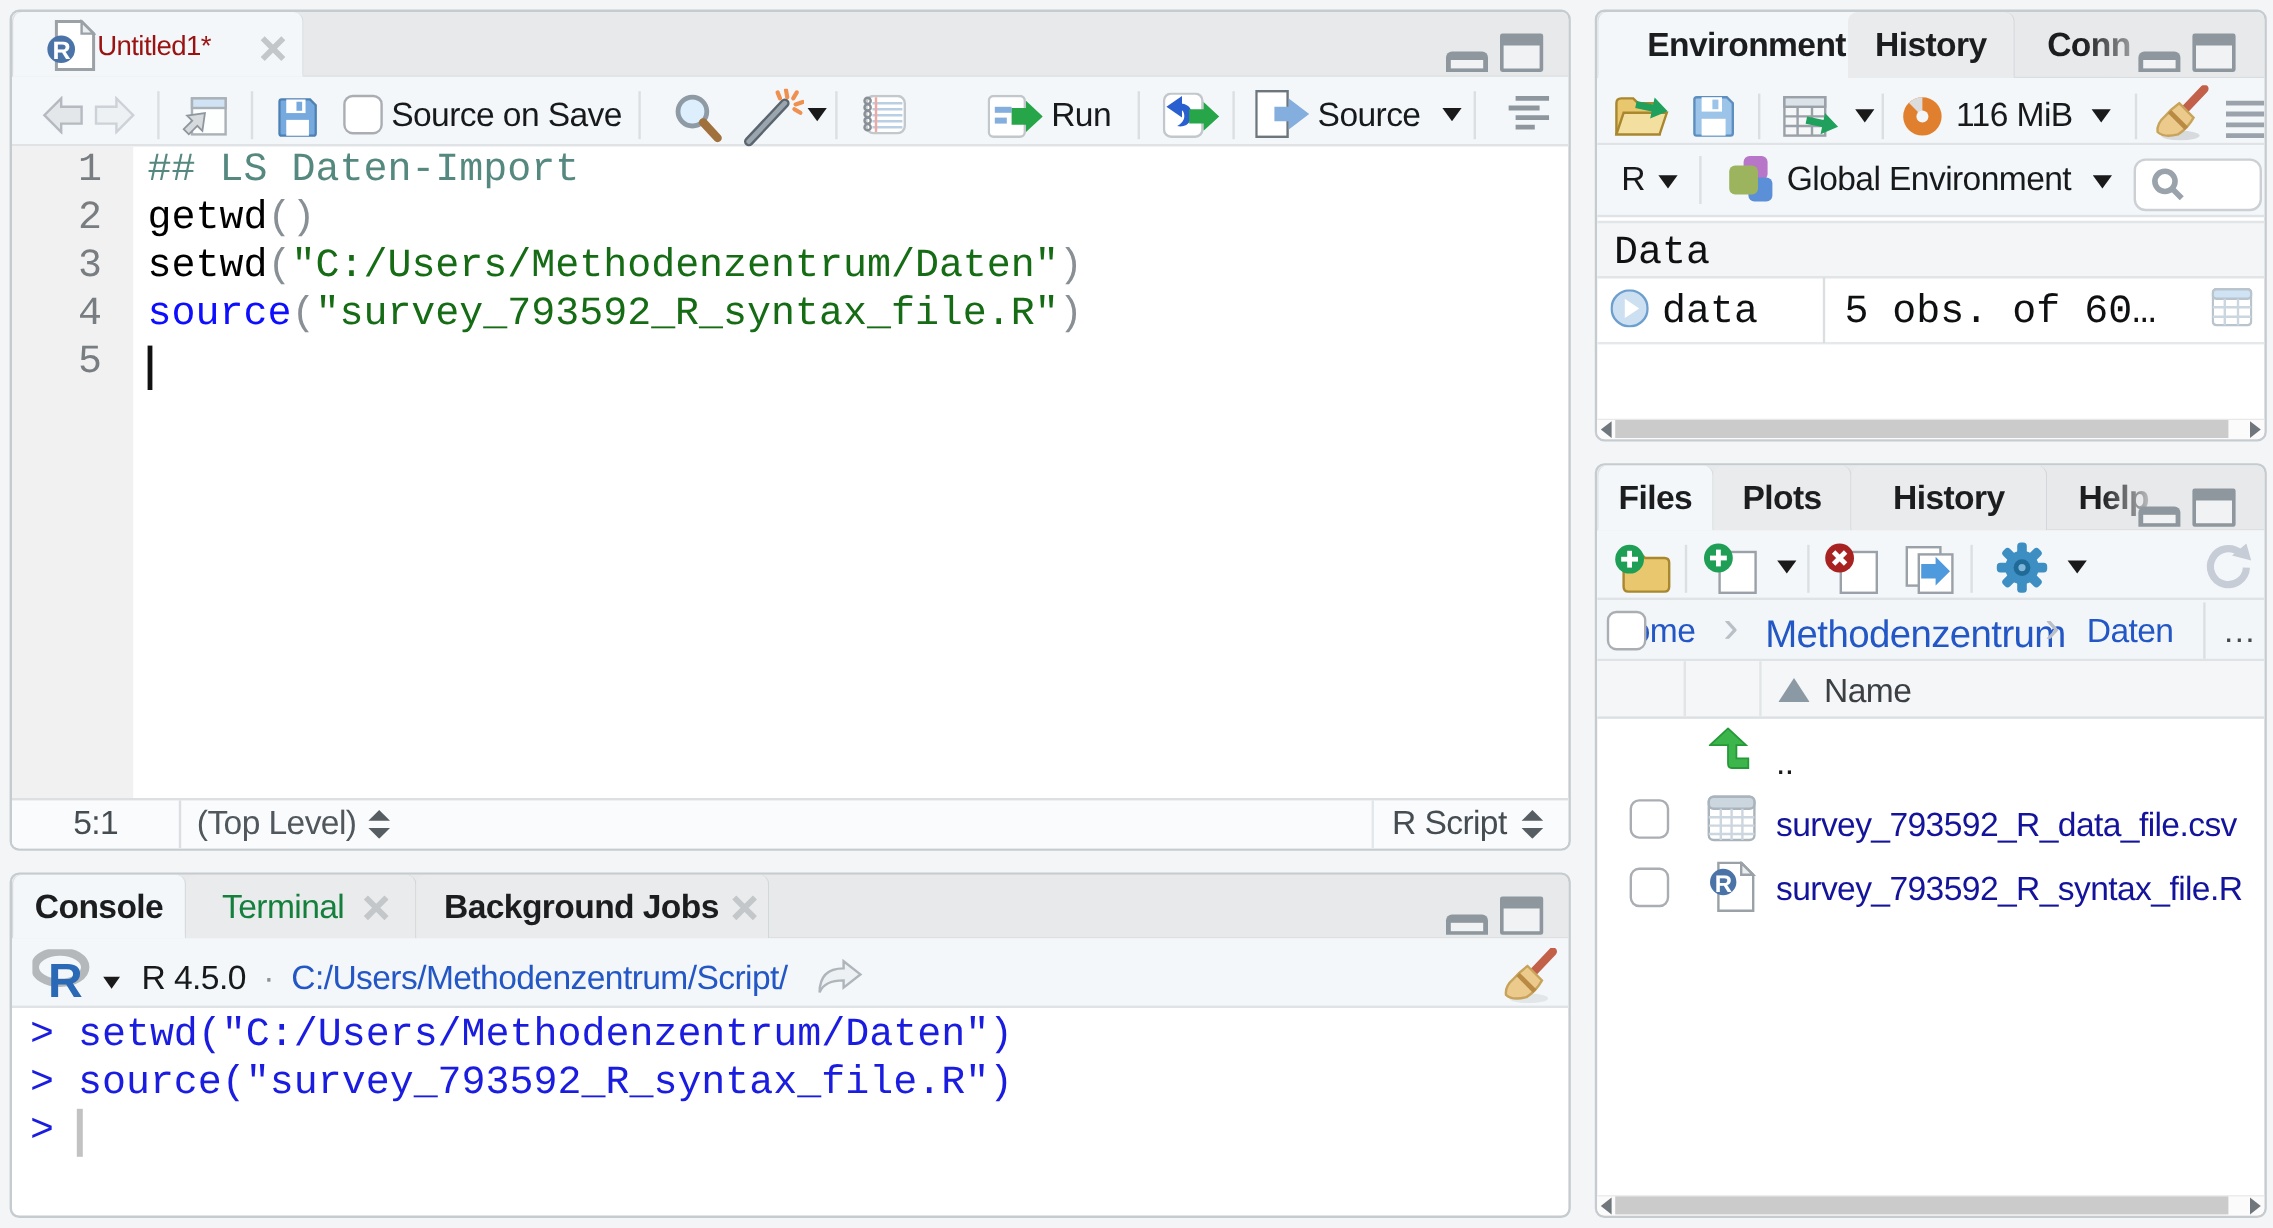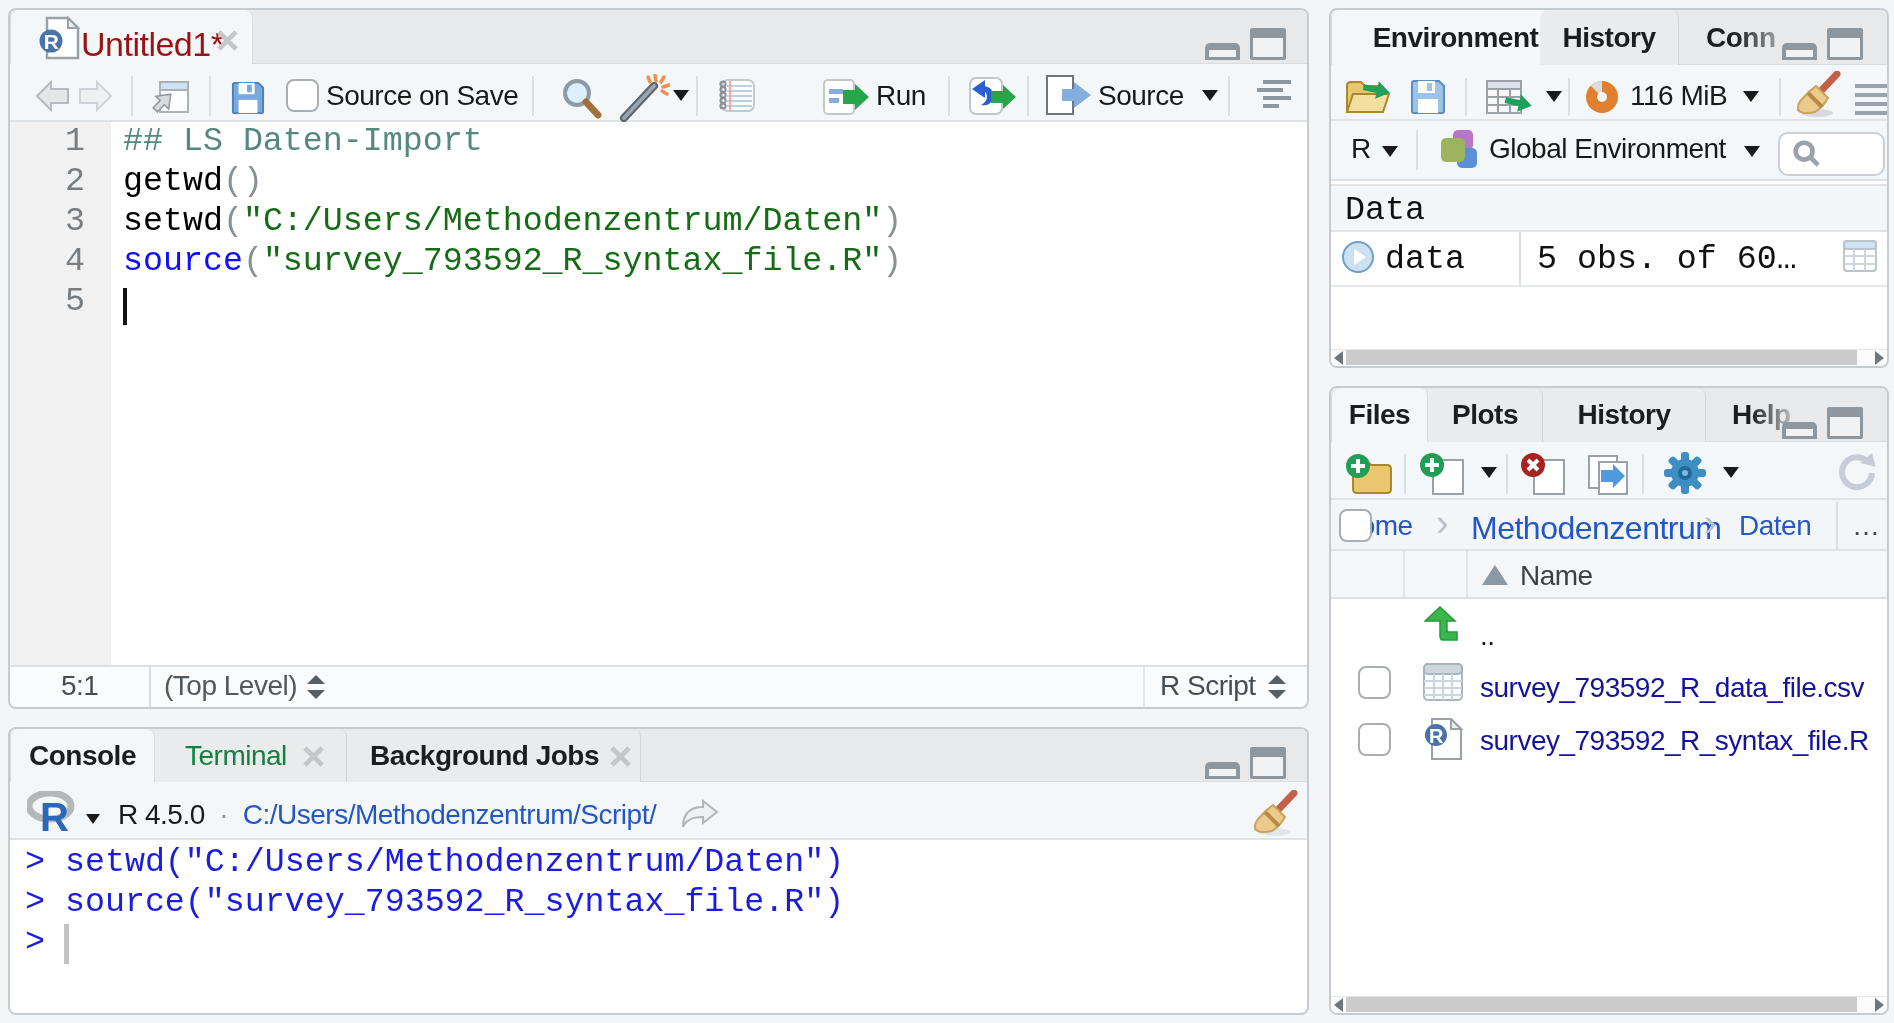--- a/index.html
+++ b/index.html
@@ -27,21 +27,21 @@
 <div class="pane" id="editor" style="left:8px; top:8px; width:1301px; height:701px;">
   <div class="strip" style="height:54px;"></div>
   <div class="tab active" style="left:0; width:243px; height:54px;"></div>
 
   <svg class="abs" style="left:24px; top:6px;" width="46" height="44" viewBox="0 0 46 44">
     <path d="M13 2 L34 2 L44 12 L44 42 L13 42 Z" fill="#fff" stroke="#9aa1a7" stroke-width="2.5"></path>
     <path d="M34 2 L34 12 L44 12 Z" fill="#eceff1" stroke="#9aa1a7" stroke-width="2"></path>
     <circle cx="17" cy="25" r="11.5" fill="#4a74a8"></circle>
     <text x="17" y="33" font-size="21" font-weight="bold" fill="#fff" text-anchor="middle" font-family="Liberation Sans">R</text>
   </svg>
-  <div class="abs" style="left:71px; top:15px; font-size:34px; color:#9b1212;">Untitled1*</div>
+  <div class="abs" style="left:71px; top:15px; font-size:23px; color:#9b1212;">Untitled1*</div>
   <svg class="abs" style="left:207px; top:20px;" width="21" height="21" viewBox="0 0 22 22">
       <path d="M2 2 L20 20 M20 2 L2 20" stroke="#c3c7ca" stroke-width="5"></path>
     </svg>
   <div class="minbtn" style="left:1195px; top:33px;"></div>
   <div class="maxbtn" style="left:1240px; top:18px;"></div>
 
   <div class="toolbar" style="top:54px; height:58px;"></div>
   <svg class="abs" style="left:25px; top:70px;" width="78" height="32" viewBox="0 0 78 32">
     <path d="M16 2 L16 9 L33 9 L33 23 L16 23 L16 30 L2 16 Z" fill="#e4e7ea" stroke="#b4bac0" stroke-width="2"></path>
     <path d="M62 2 L62 9 L45 9 L45 23 L62 23 L62 30 L76 16 Z" fill="#eef1f3" stroke="#ccd2d7" stroke-width="2"></path>

